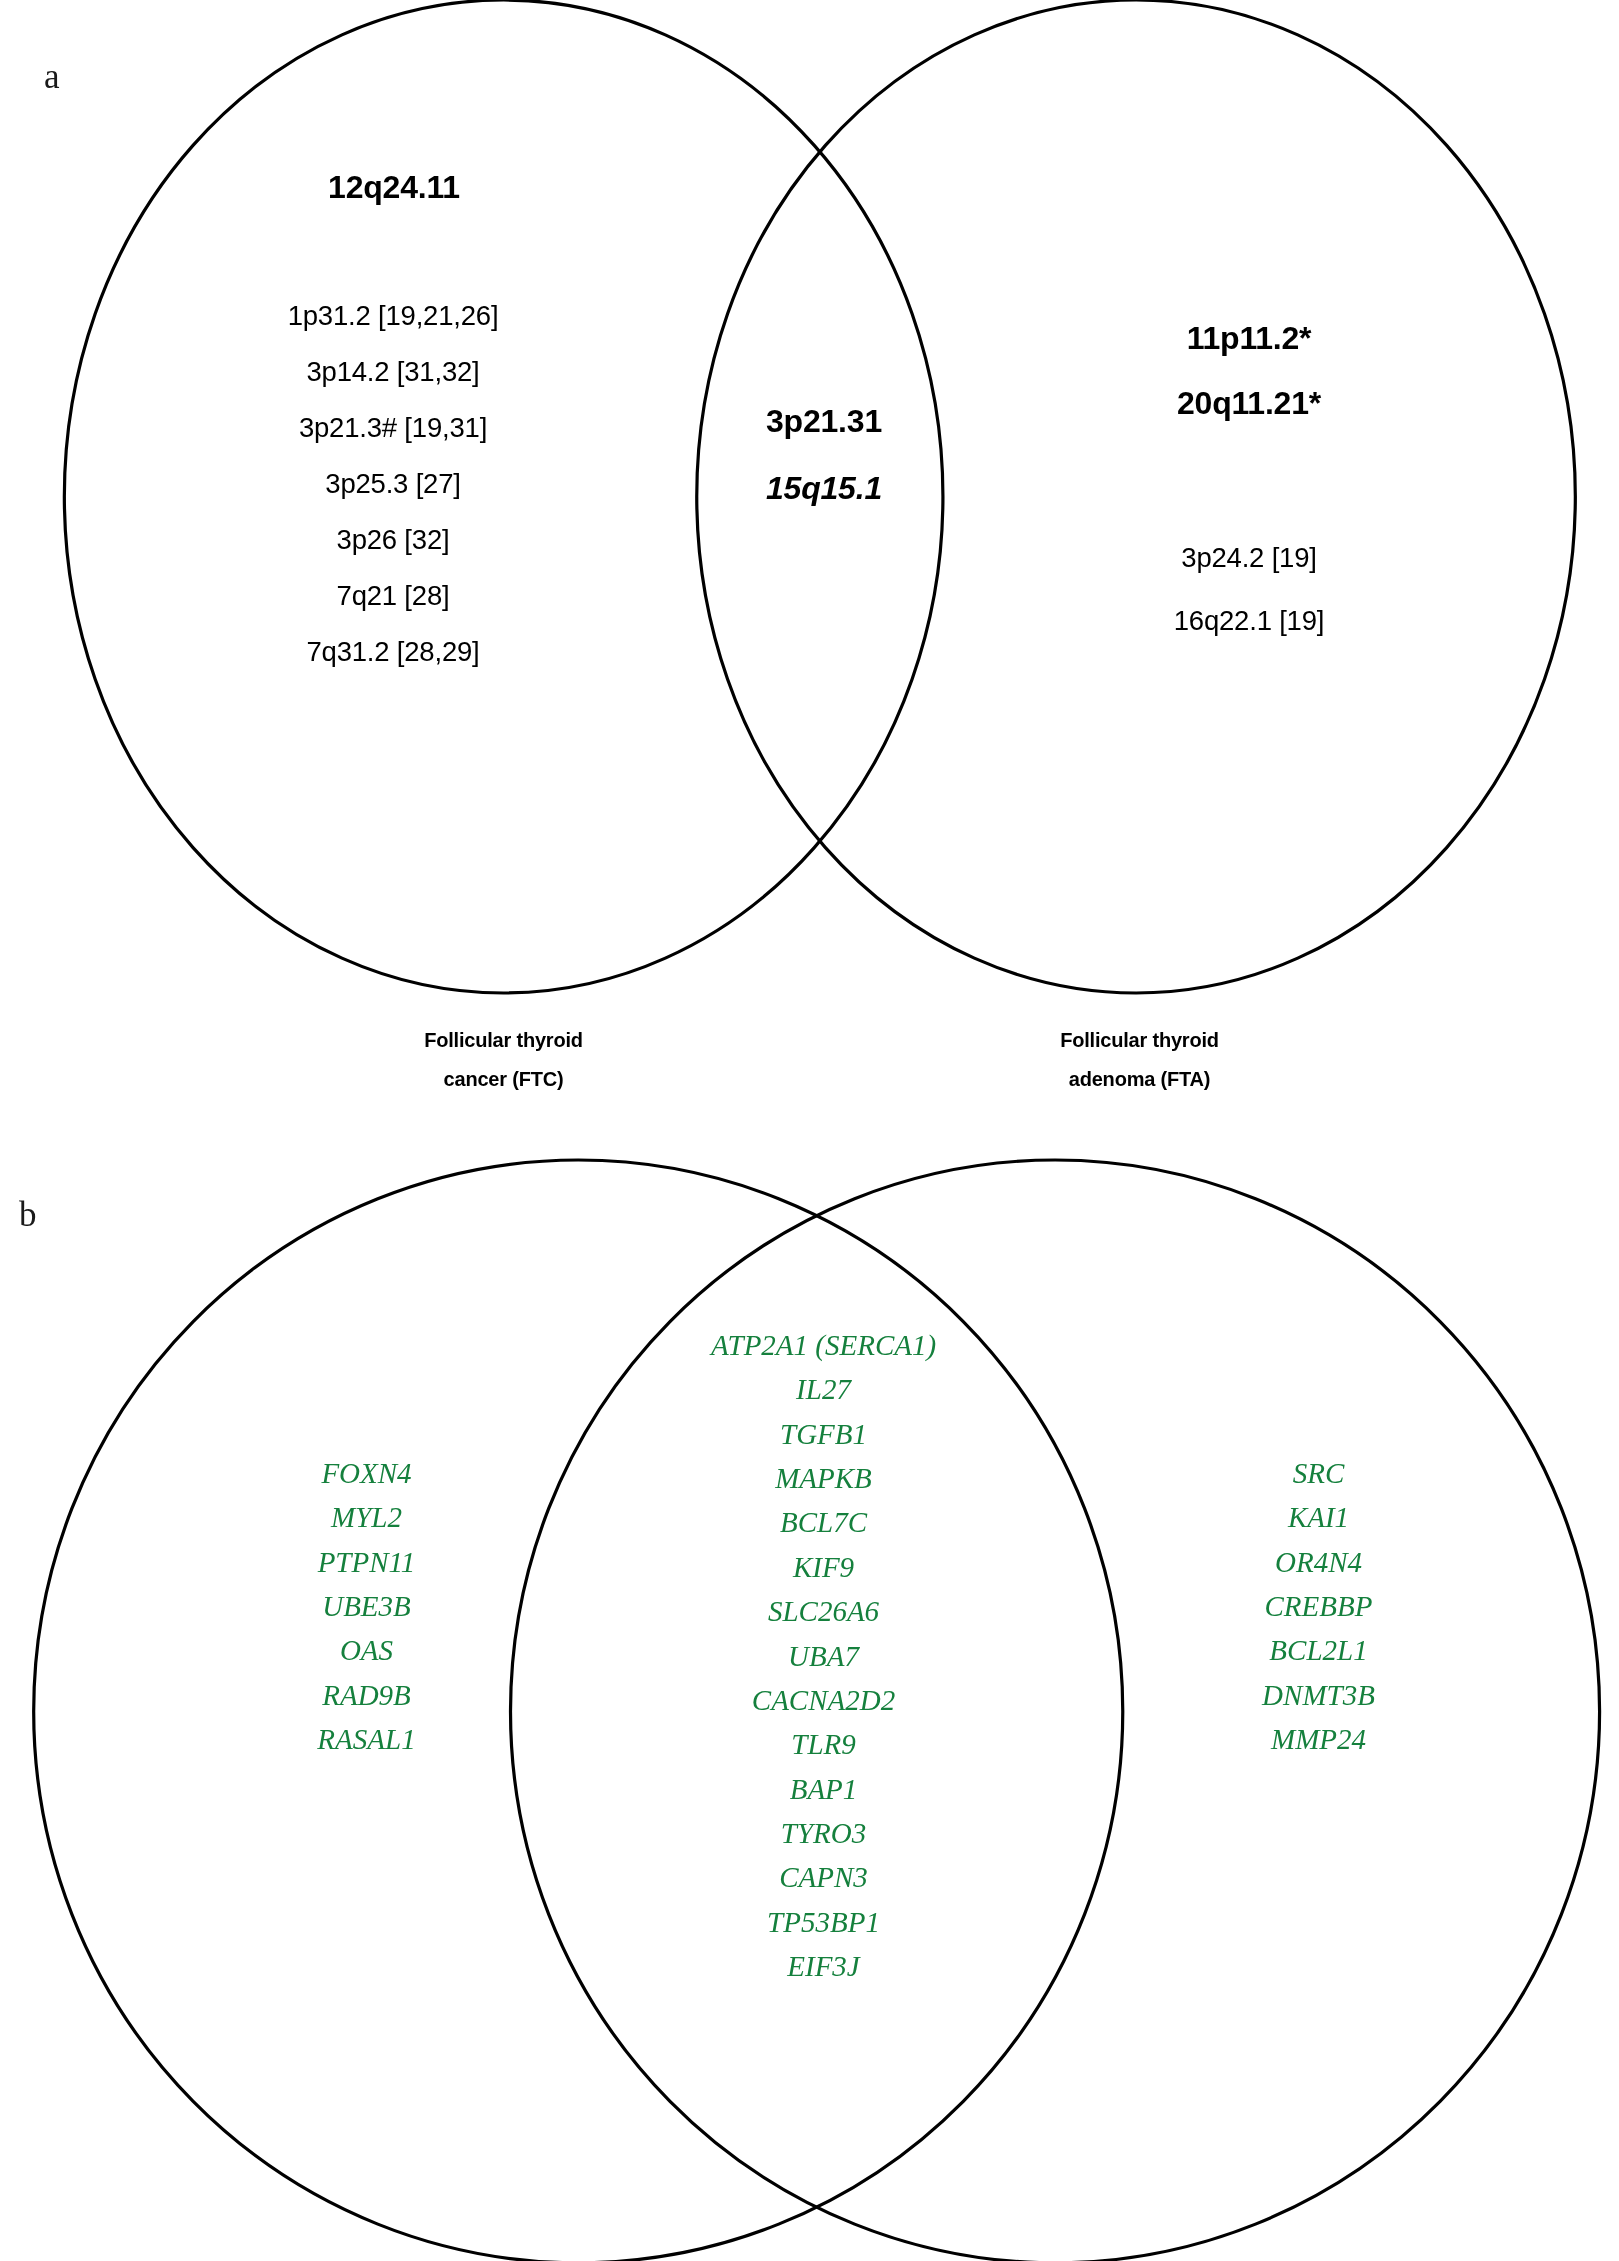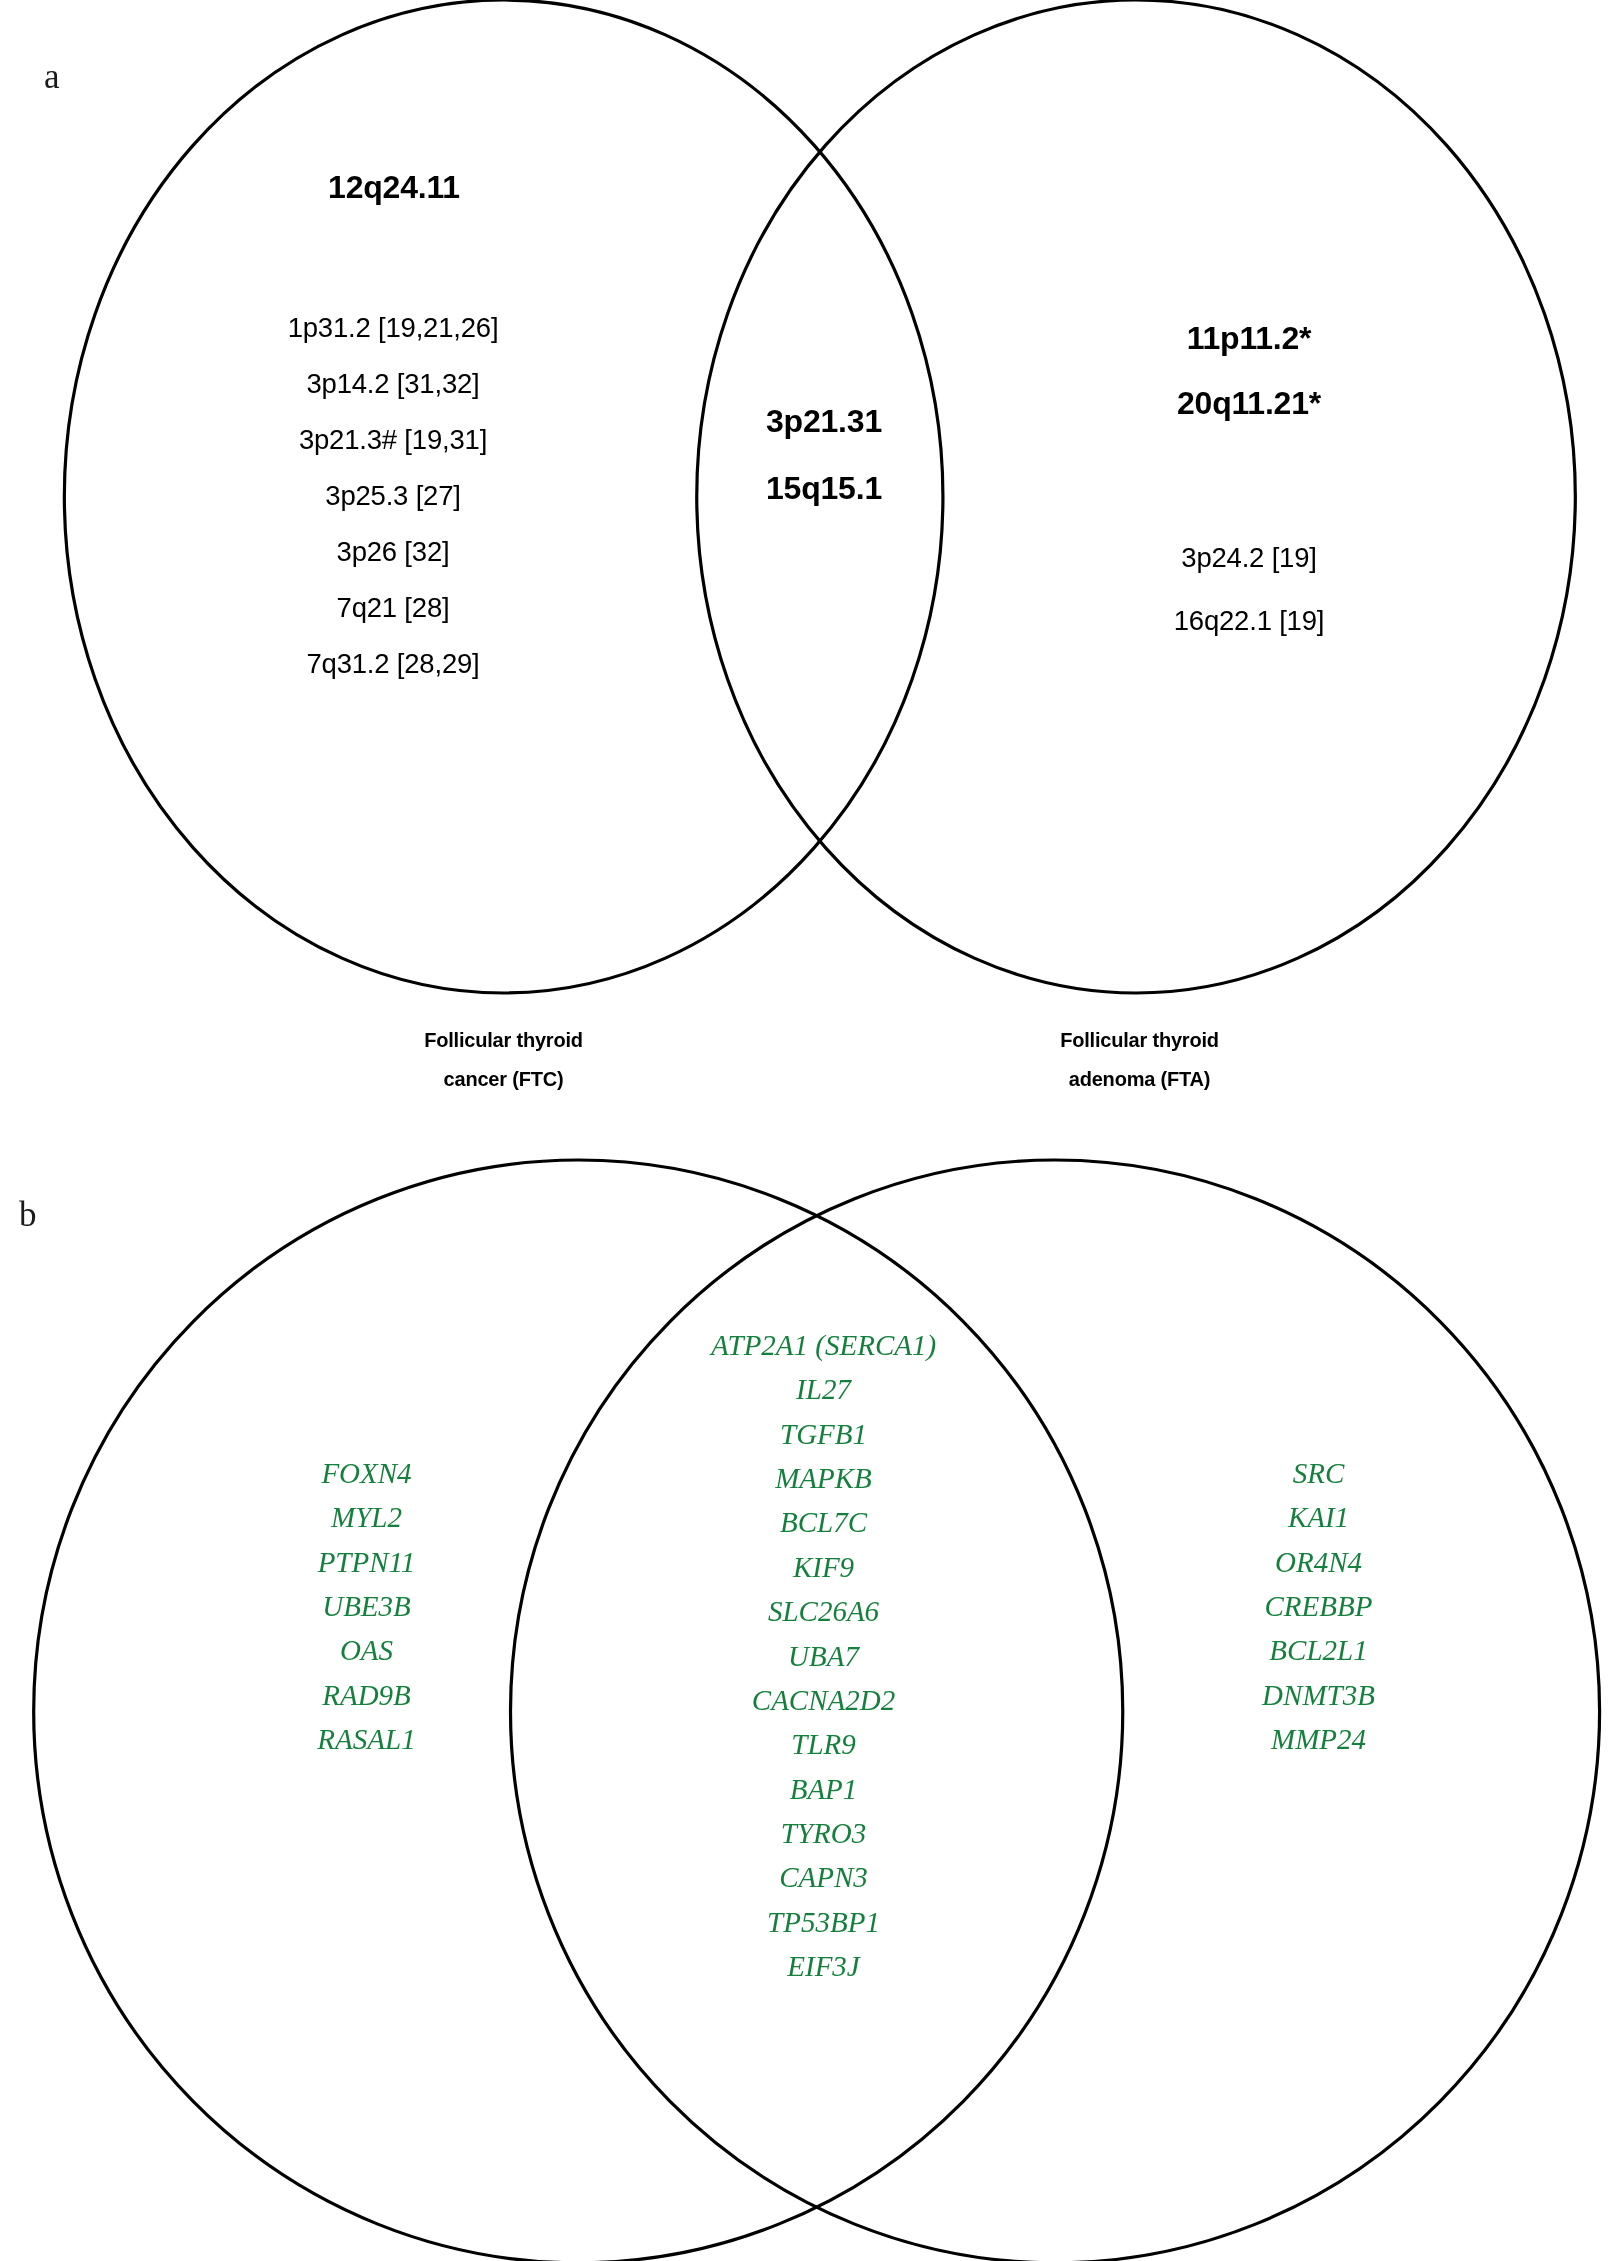--- a/index.html
+++ b/index.html
@@ -61,21 +61,21 @@
     font-family: "Liberation Sans", sans-serif;
     font-weight: normal;
     font-size: 27.5px;
     letter-spacing: -0.2px;
     white-space: nowrap;
   }
   .cyto-list .cyto-reg { margin-bottom: 24px; }
   .cyto-list .cyto-reg:last-child { margin-bottom: 0; }
 
   .inter-list .cyto-bold { margin-bottom: 30px; }
-  .inter-list .cyto-bold:last-child { margin-bottom: 4px; }
+  .inter-list .cyto-bold:last-child { margin-bottom: 4px; font-style: italic; }
 
   .right-bold-list .cyto-bold { margin-bottom: 27.5px; }
   .right-bold-list .cyto-bold:last-child { margin-bottom: 0; }
 
   .right-reg-list .cyto-reg { margin-bottom: 31px; }
   .right-reg-list .cyto-reg:last-child { margin-bottom: 0; }
 
   
   .venn-caption {
     position: absolute;
@@ -114,21 +114,21 @@
   </svg>
 
   <div class="panel-letter" id="panel-letter-a">a</div>
 
   <div class="panel-letter" id="panel-letter-b">b</div>
 
   <div class="txt-block" style="left:220px; top:169px; width:348px;">
     <div class="cyto-bold">12q24.11</div>
   </div>
 
-  <div class="txt-block cyto-list" style="left:201px; top:312px; width:384px;">
+  <div class="txt-block cyto-list" style="left:201px; top:300px; width:384px;">
     <div class="cyto-reg">1p31.2 [19,21,26]</div>
     <div class="cyto-reg">3p14.2 [31,32]</div>
     <div class="cyto-reg">3p21.3# [19,31]</div>
     <div class="cyto-reg">3p25.3 [27]</div>
     <div class="cyto-reg">3p26 [32]</div>
     <div class="cyto-reg">7q21 [28]</div>
     <div class="cyto-reg">7q31.2 [28,29]</div>
   </div>
 
   <div class="txt-block inter-list" style="left:696px; top:403px; width:256px;">

